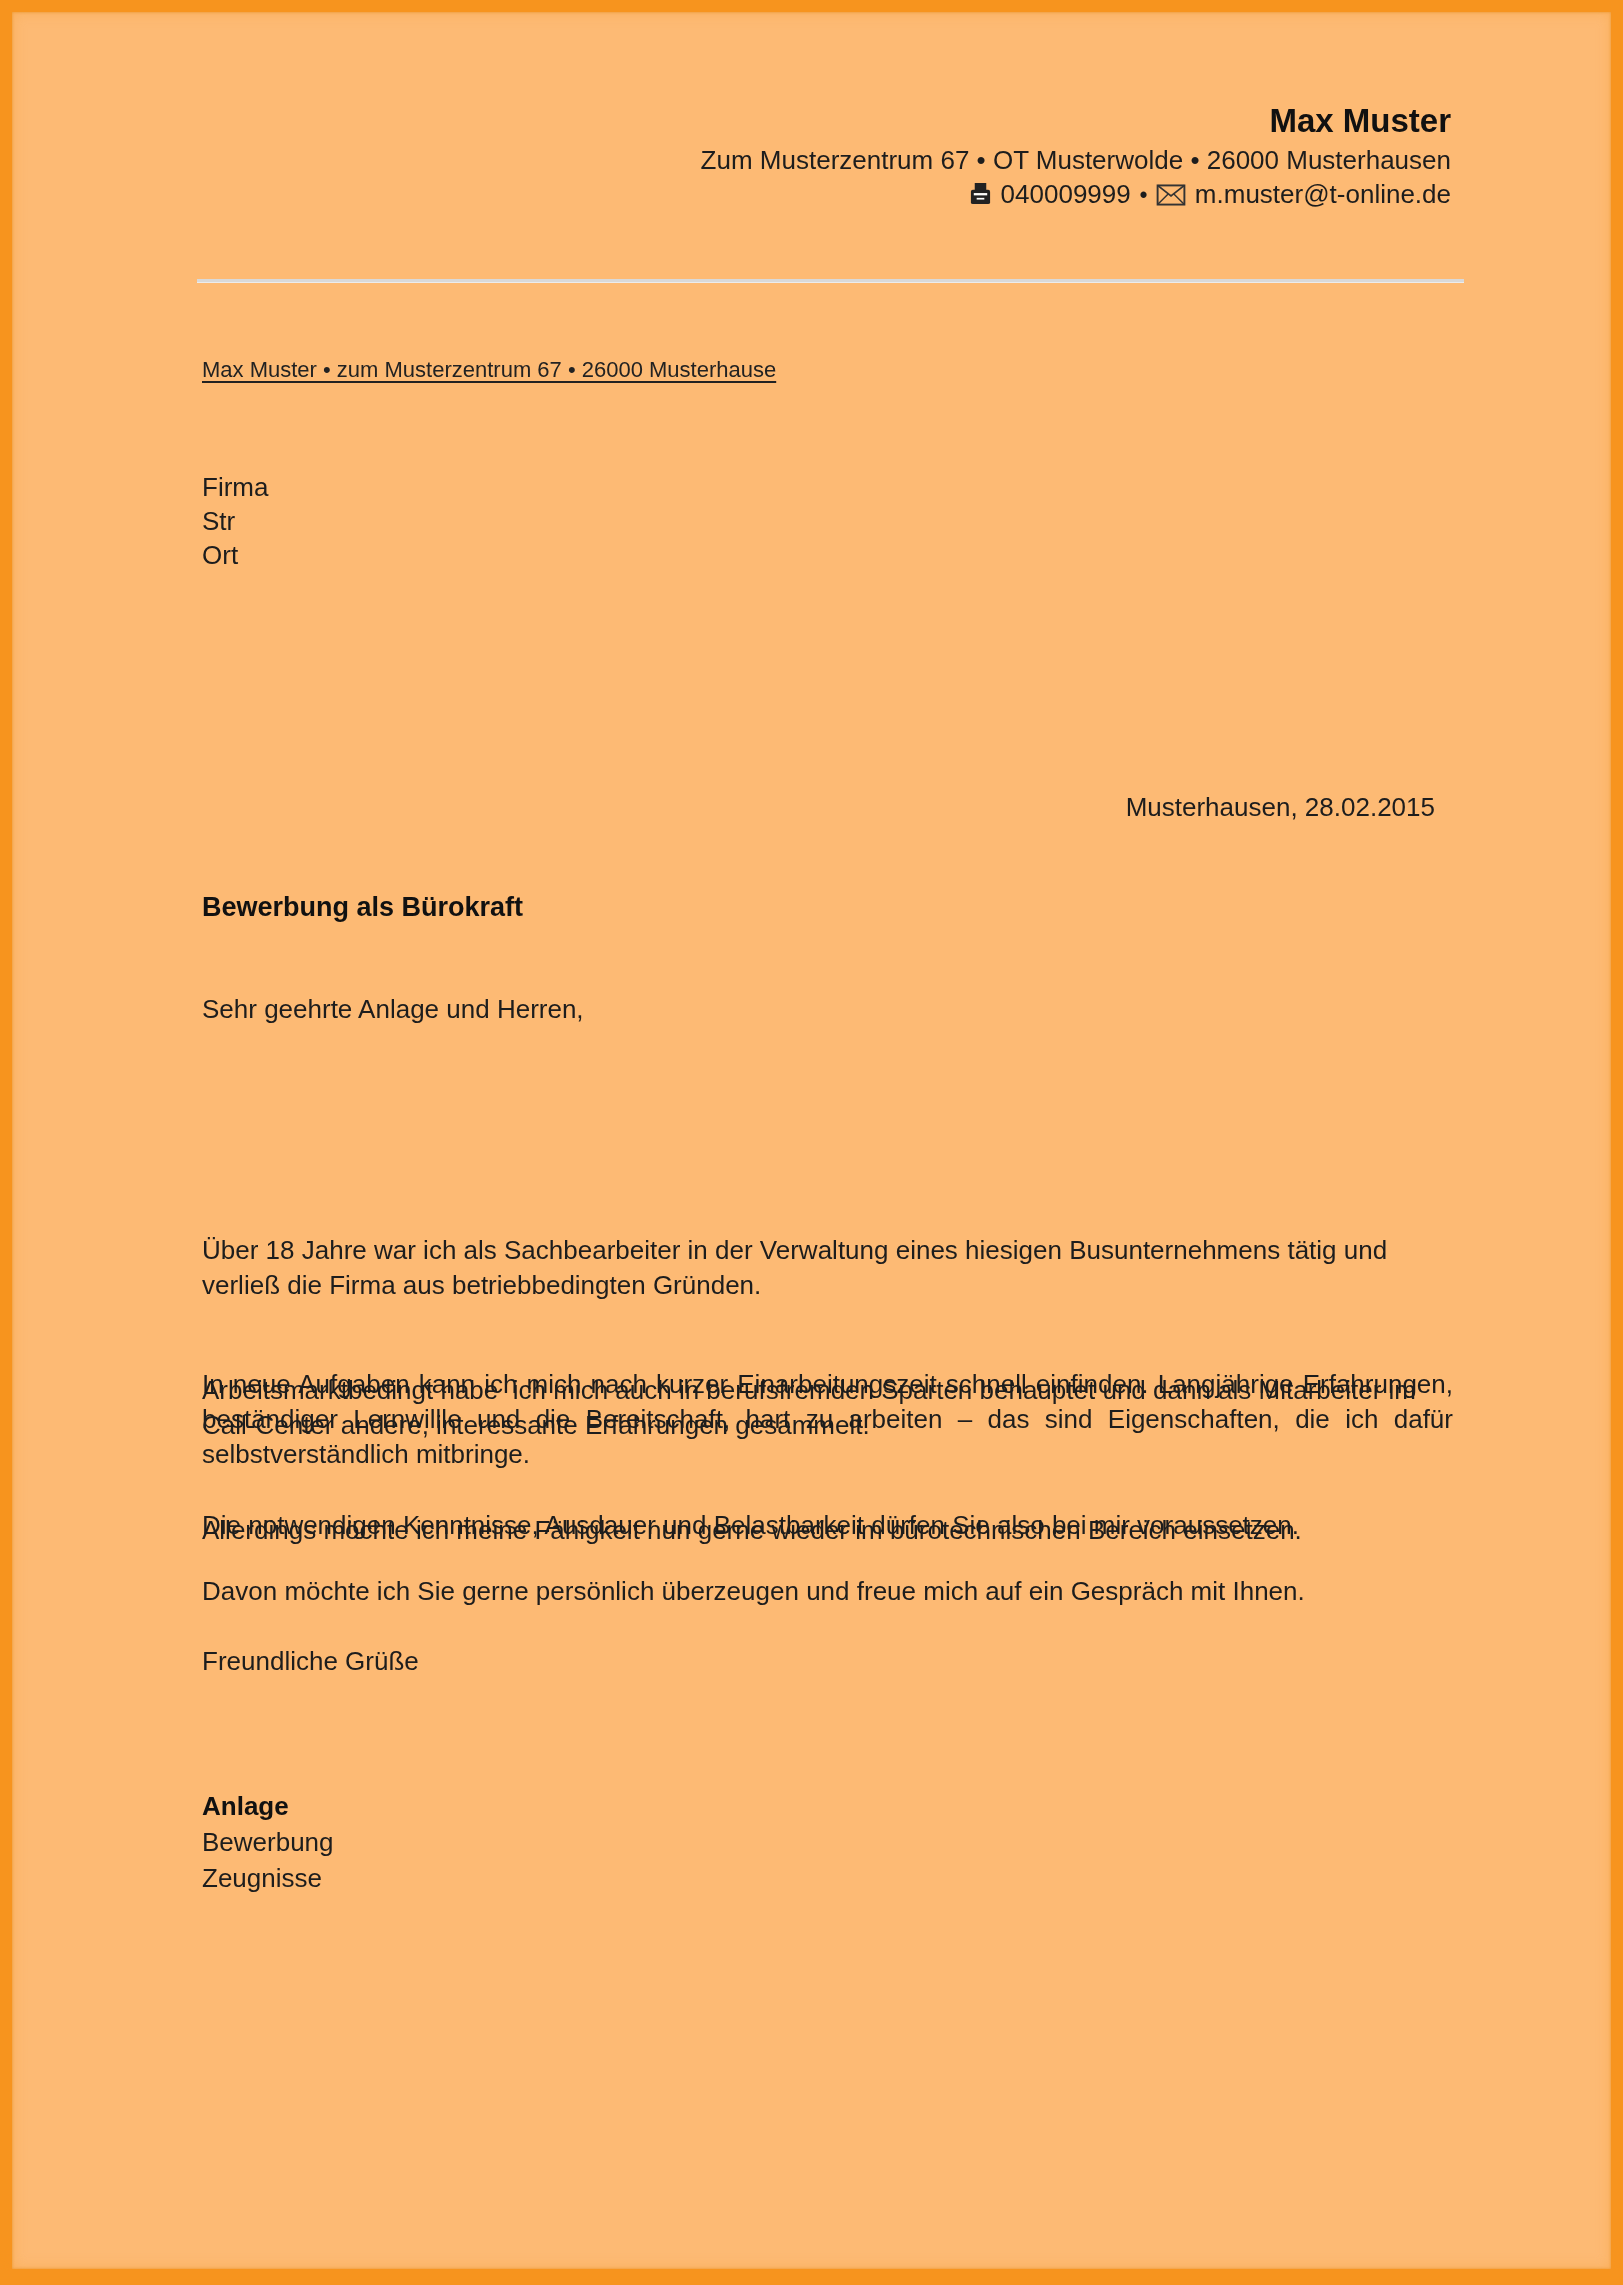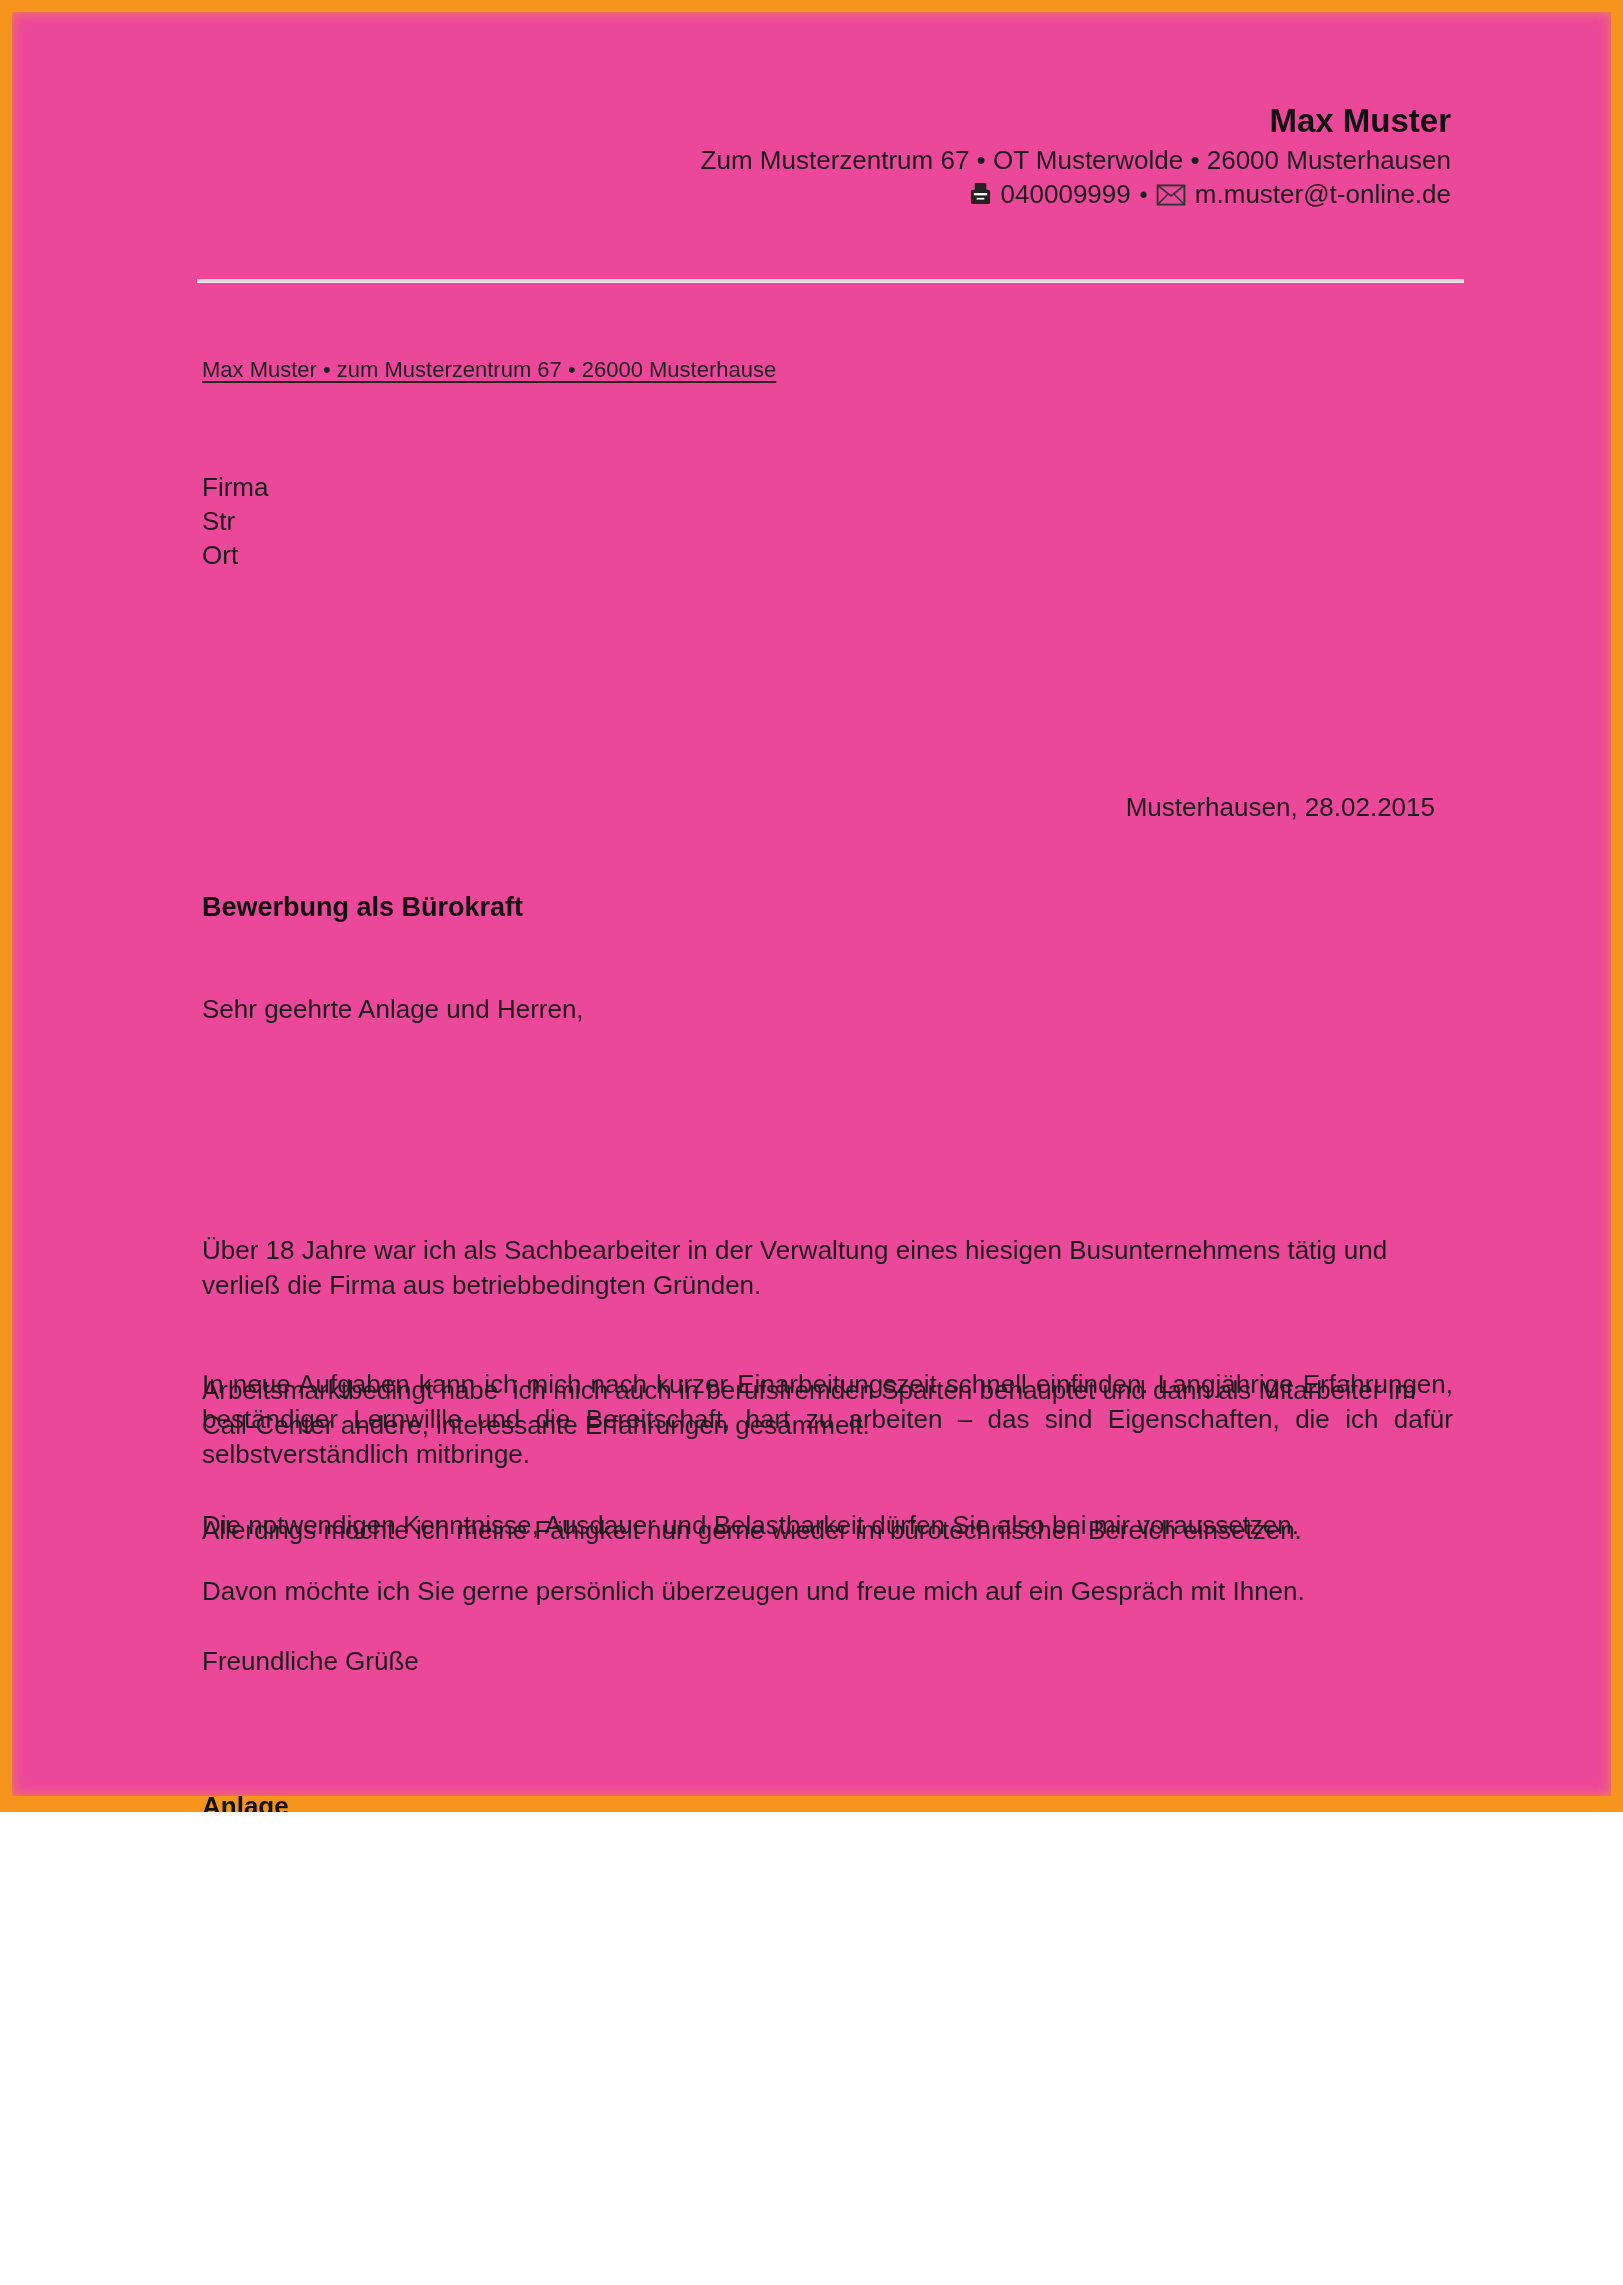--- a/index.html
+++ b/index.html
@@ -1,22 +1,22 @@
 <!DOCTYPE html>
 <html lang="de"><head>
 <meta charset="utf-8">
 <style>
   * { margin:0; padding:0; box-sizing:border-box; }
   html,body { background:#ffffff; }
   body { font-family:"Liberation Sans", sans-serif; }
 
   .page {
     position:relative;
-    width:1623px; height:1812px;
-    background:#ec4899;
+    width:1623px; height:2285px;
+    background:#fdba74;
     overflow:hidden;
   }
 
   
   .frame {
     position:absolute; inset:0;
     border:12.6px solid #f7941e;
     border-bottom-width:16.4px;
     box-shadow: inset 0 0 13.5px rgba(249,166,64,.55), inset 0 0 2.9px rgba(214,126,10,.8);
     pointer-events:none;
@@ -116,16 +116,16 @@
 
   <div class="para p4">Die notwendigen Kenntnisse, Ausdauer und Belastbarkeit dürfen Sie also bei mir voraussetzen.</div>
 
   <div class="para p5">Davon möchte ich Sie gerne persönlich überzeugen und freue mich auf ein Gespräch mit Ihnen.</div>
 
   <div class="closing">Freundliche Grüße</div>
 
   <div class="enclosure">
     <div class="title">Anlage</div>
     <div>Bewerbung</div>
-    <div>Verwaltung</div>
+    <div>Zeugnisse</div>
   </div>
 </div>
 
 
 </body></html>

